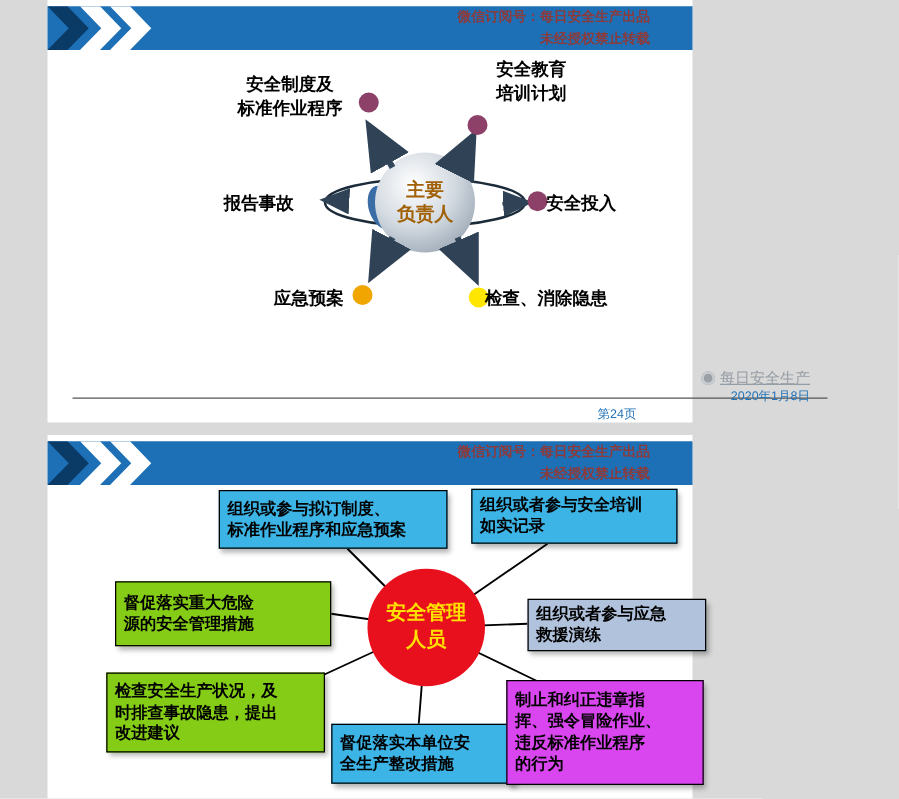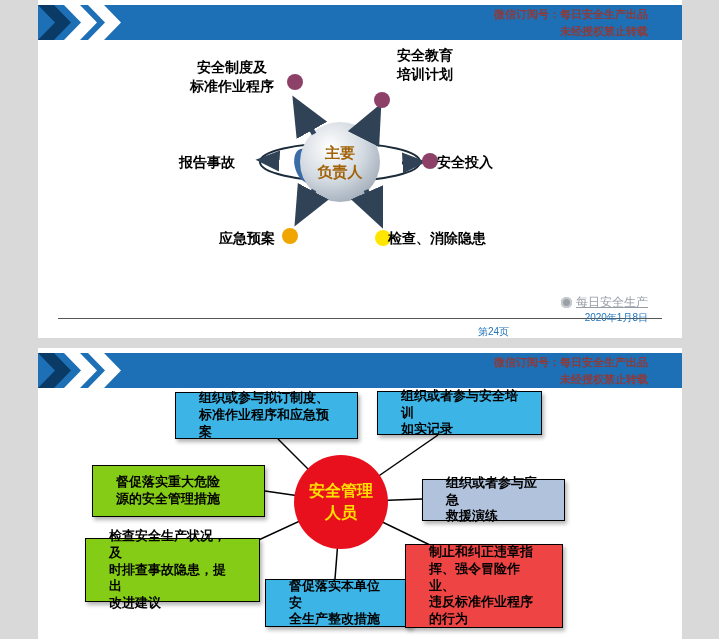--- a/index.html
+++ b/index.html
@@ -3,21 +3,21 @@
 <meta charset="utf-8">
 <style>
   html,body{margin:0;padding:0;}
   .canvas{
     position:relative;
     width:719px;height:639px;
     background:#d9d9d9;
     overflow:hidden;
     font-family:"Liberation Sans", sans-serif;
   }
-  .slide{position:absolute;left:38px;width:644px;background:#ffffff;}
+  .slide{position:absolute;left:38px;width:516px;background:#ffffff;}
   .slide1{top:0;height:338px;}
   .slide2{top:348px;height:291px;}
 
   .slide-header{
     position:absolute;left:0;top:5px;right:0;height:35px;
     background:#1e70b6;
     display:flex;align-items:center;justify-content:space-between;
   }
   .chevrons{flex:0 0 auto;height:35px;}
   .header-text{
@@ -51,27 +51,27 @@
   .wm-icon{
     display:inline-block;width:11px;height:11px;border-radius:50%;
     background:#9aa0a6;box-shadow:inset 0 0 0 2px #c8ccd0;
   }
   .wm-date{color:#2273b8;text-align:right;line-height:1.35;}
   .wm-page{color:#2273b8;text-align:left;padding-right:28px;line-height:1.35;}
 
   .bx{
     position:absolute;border:1px solid #000;box-sizing:border-box;
     font-weight:bold;font-size:13px;line-height:1.3;color:#000;
-    padding:4px 23px;white-space:pre-line;
+    padding:4px 6px;white-space:pre-line;
     display:flex;align-items:center;
     box-shadow:2px 3px 4px rgba(0,0,0,0.3);
   }
   .bx-blue{background:#3cb4e6;}
   .bx-yellow{background:#84cc16;}
-  .bx-gold{background:#ef4444;}
+  .bx-gold{background:#d946ef;}
   .bx-grayblue{background:#b0c2dc;}
 
   .center2{
     position:absolute;left:256px;top:107px;width:94px;height:94px;
     border-radius:50%;background:#e8101c;
     color:#ffe100;font-weight:bold;font-size:16px;line-height:1.35;
     display:flex;align-items:center;justify-content:center;
     text-align:center;white-space:pre-line;
   }
 </style>

